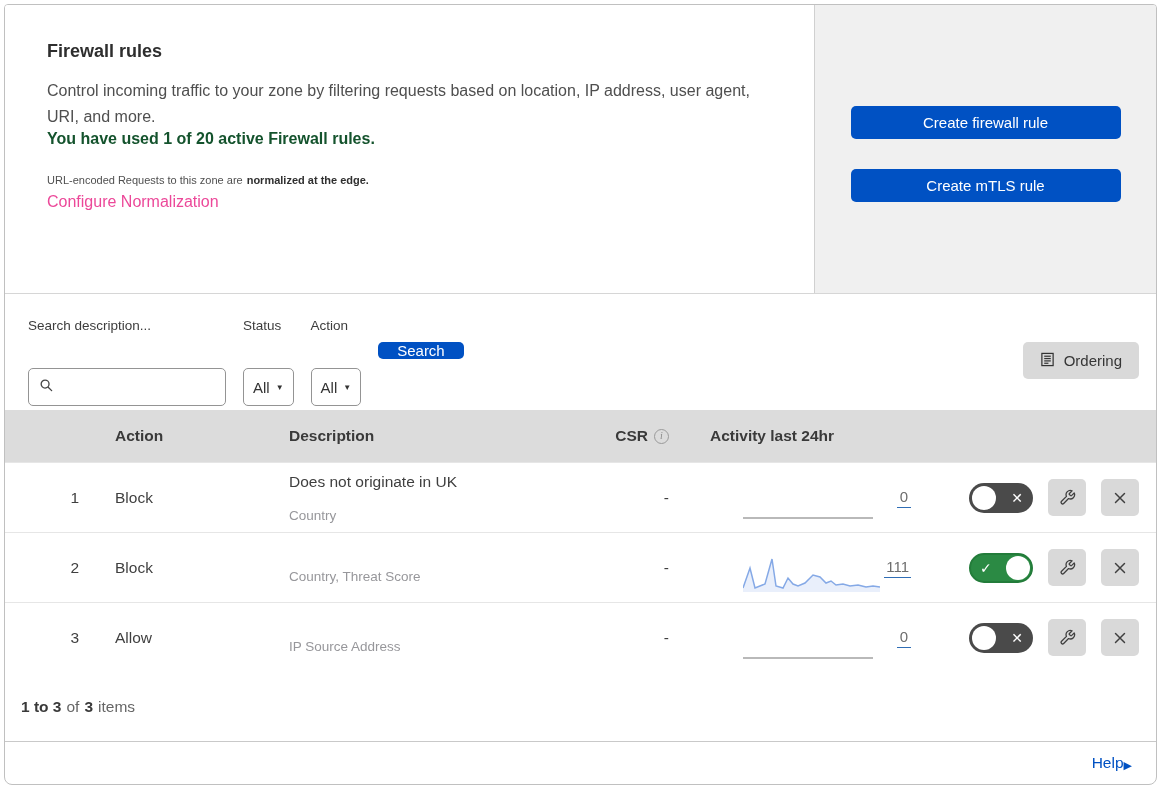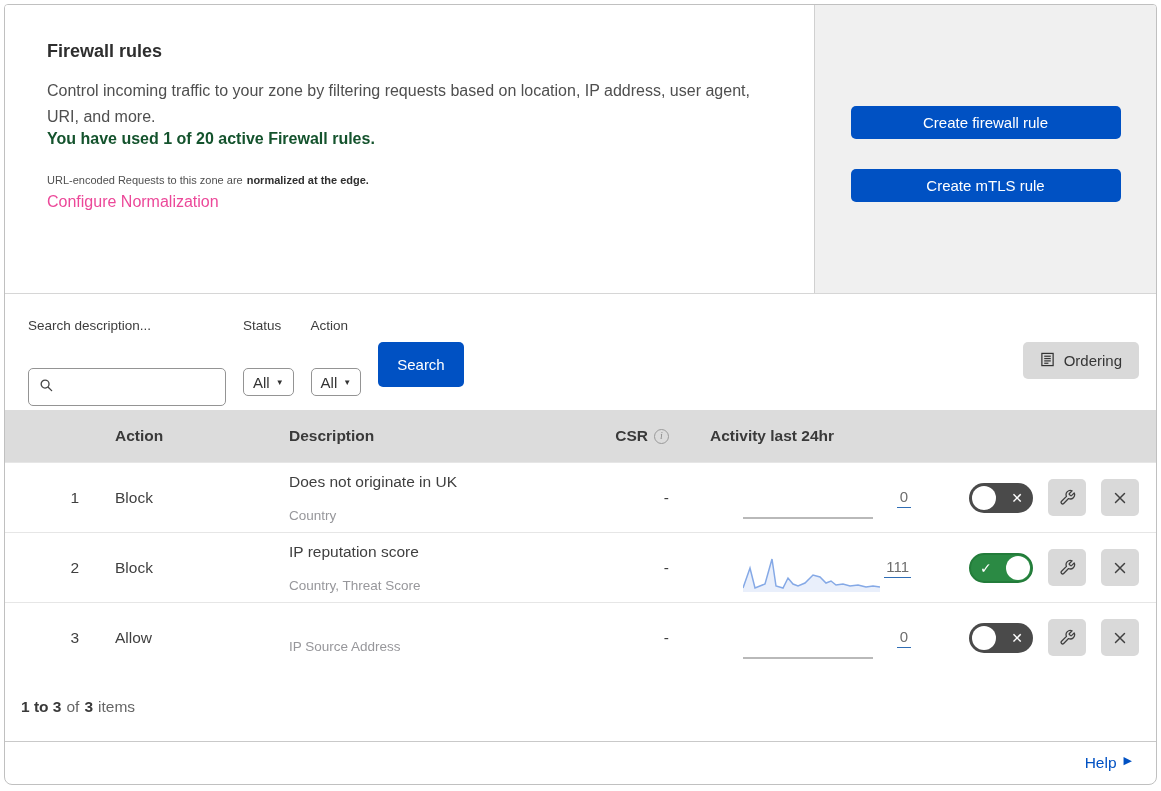--- a/index.html
+++ b/index.html
@@ -41,26 +41,26 @@
   
   .filterbar { position: relative; height: 116px; padding: 24px 22px 0 23px; display: flex; gap: 17px; align-items: flex-start; flex: 0 0 auto; }
   .fgroup { display: flex; flex-direction: column; gap: 28px; }
   .flabel { font-size: 13.5px; color: #3d3d3d; margin-bottom: 7px; }
   .search-box {
     width: 198px; height: 38px; border: 1px solid #949494; border-radius: 5px;
     display: flex; align-items: center; padding: 0 10px; background: #fff;
   }
   .search-box input { border: none; outline: none; flex: 1; font-size: 14px; margin-left: 8px; font-family: inherit; min-width: 0; }
   .dropdown {
-    height: 28px; border: 1px solid #949494; border-radius: 5px; background: #fff;
+    height: 38px; border: 1px solid #949494; border-radius: 5px; background: #fff;
     display: flex; align-items: center; padding: 0 9px; gap: 6px; font-size: 15px; color: #333; cursor: pointer;
   }
   .caret { font-size: 8px; color: #333; }
   .search-btn {
-    margin-top: 24px; height: 45px; padding: 0 19px; background: #0051c3; color: #fff;
+    margin-top: 24px; height: 17px; padding: 0 19px; background: #0051c3; color: #fff;
     border: none; border-radius: 5px; font-size: 15px; cursor: pointer; font-family: inherit;
   }
   .ordering-btn {
     position: absolute; right: 17px; top: 48px;
     height: 37px; padding: 0 17px; background: #d9d9d9; color: #363636;
     border: none; border-radius: 5px; font-size: 15px; cursor: pointer;
     display: flex; align-items: center; gap: 9px; font-family: inherit;
   }
 
   
@@ -106,21 +106,21 @@
   
   .pager { height: 69px; display: flex; align-items: center; padding-left: 16px; font-size: 15.5px; color: #666; flex: 0 0 auto; }
   .pager b { color: #3a3a3a; }
   .pg-range { margin-right: 5px; }
   .pg-of { margin-right: 5px; }
   .pg-total { margin-right: 5px; }
   .bottombar {
     border-top: 1px solid #c9c9c9; flex: 1 1 auto;
     display: flex; align-items: center; justify-content: flex-end; padding-right: 24px;
   }
-  .help-link { color: #0051c3; font-size: 15.5px; display: flex; align-items: flex-start; gap: 7px; cursor: pointer; }
+  .help-link { color: #0051c3; font-size: 15.5px; display: flex; align-items: flex-end; cursor: pointer; }
   .help-arrow { font-size: 11px; }
 </style>
 </head>
 <body>
 
 <div class="card">
 
   <div class="top">
     <div class="top-left">
       <div class="page-title">Firewall rules</div>
@@ -218,21 +218,20 @@
             <path d="M5 5l10 10M15 5L5 15"></path>
           </svg>
       </button>
     </div>
   </div>
 
   <div class="tgrid t-row">
     <div class="c-num">2</div>
     <div class="c-act">Block</div>
     <div class="c-desc">
-      <span class="d-title">IP reputation score</span>
       <span class="d-sub">Country, Threat Score</span>
     </div>
     <div class="c-csr">-</div>
     <div class="cell-activity">
       <div class="spark-box">
         <svg viewBox="0 0 137 36" width="137" height="36" preserveAspectRatio="none">
             <polygon points="0,32 7,12 12,32 22,28 29,3 33,30 40,32 45,22 50,28 55,30 62,27 70,19 77,21 83,27 88,25 93,29 100,28 107,30 115,29 123,31 130,30 137,31 137,36 0,36" fill="#e9effb"></polygon>
             <polyline points="0,32 7,12 12,32 22,28 29,3 33,30 40,32 45,22 50,28 55,30 62,27 70,19 77,21 83,27 88,25 93,29 100,28 107,30 115,29 123,31 130,30 137,31" fill="none" stroke="#85a9e6" stroke-width="1.5"></polyline>
           </svg>
       </div>

